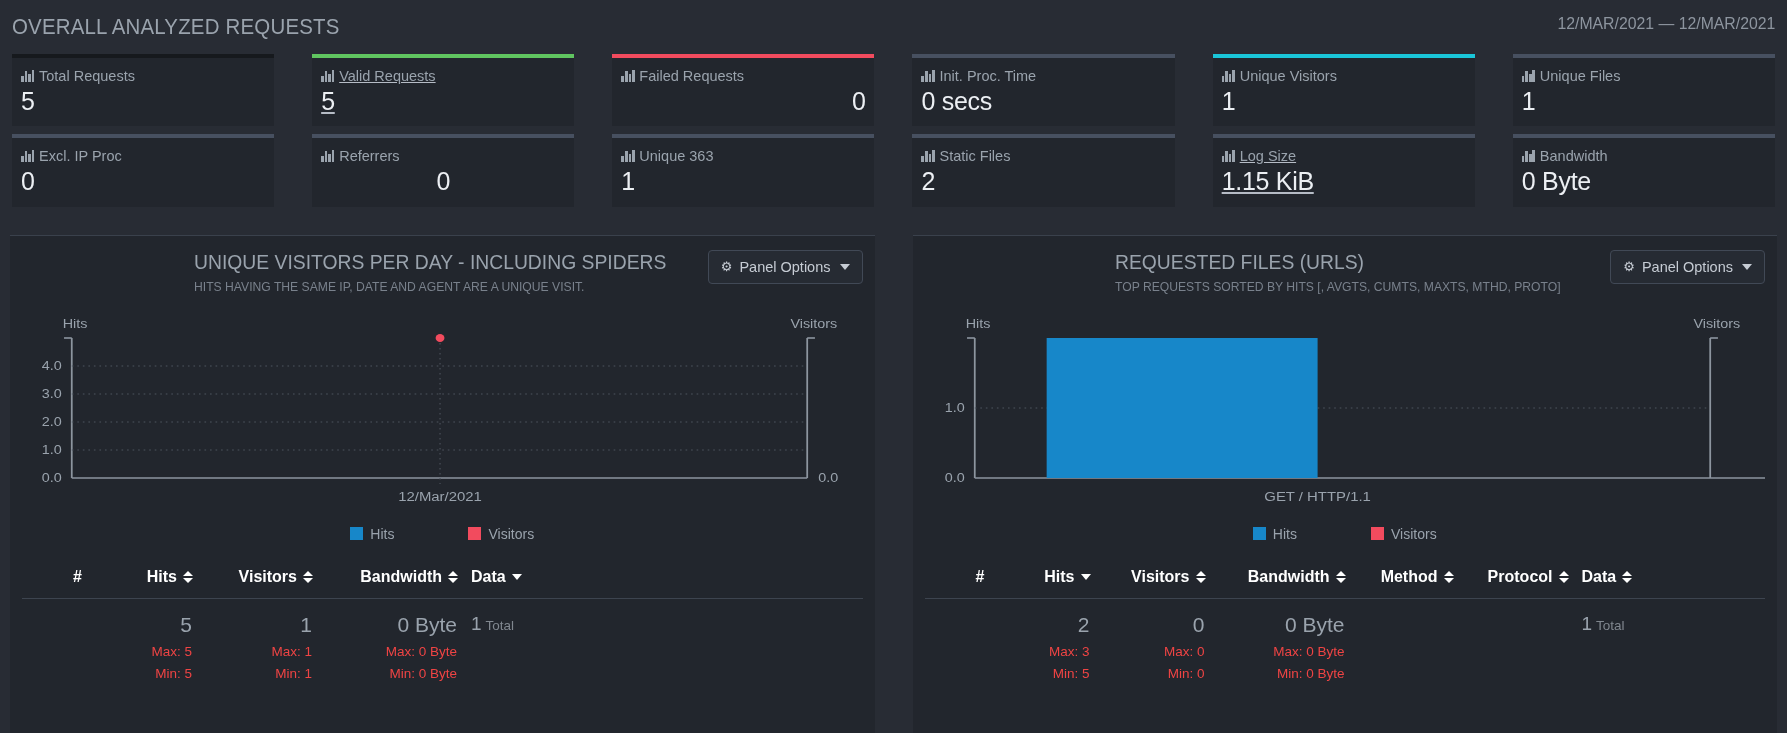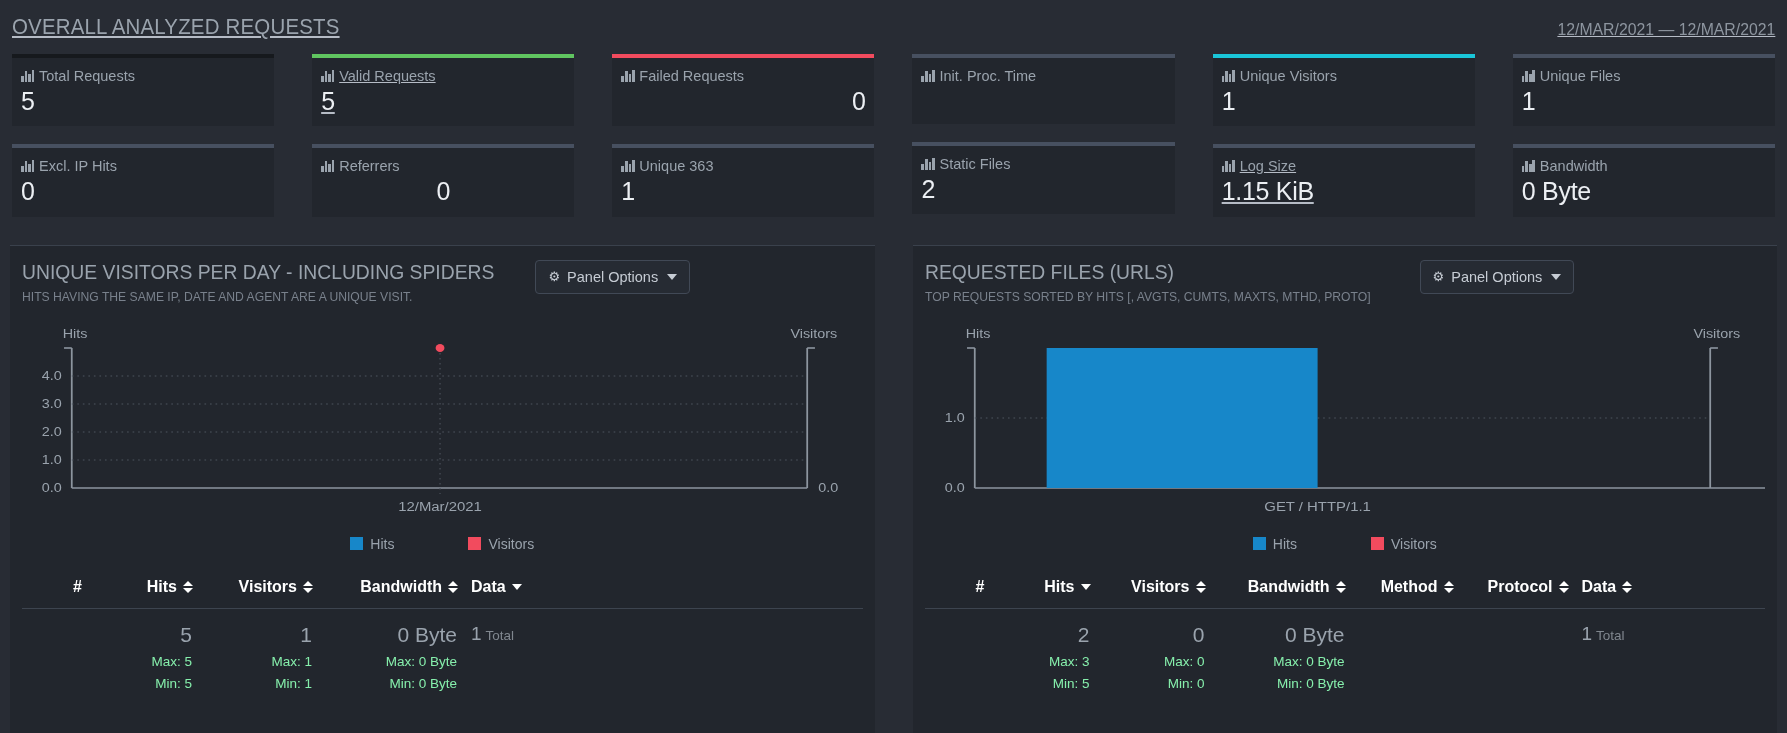--- a/index.html
+++ b/index.html
@@ -11,41 +11,40 @@
     overflow: hidden;
   }
   body { position: relative; }
 
   
   .overall {
     padding: 14px 10px 0 10px;
     position: relative;
   }
   .overall-head {
-    display: flex; align-items: flex-end; justify-content: space-between;
+    display: flex; align-items: flex-start; justify-content: space-between;
     padding: 0 2px 14px 2px;
-    text-decoration: underline;
   }
   .overall-title {
     font-size: 22px; font-weight: 400; letter-spacing: .2px;
     color: #9aa3ad; transform: scaleX(.93); transform-origin: left center;
     white-space: nowrap;
   }
   .overall-range {
     font-size: 17px; color: #8d959f; transform: scaleX(.93);
     transform-origin: right center; white-space: nowrap;
   }
 
   .panel-grid {
     display: grid;
     grid-template-columns: repeat(6, 1fr);
     gap: 0 38px;
     padding: 0 2px;
   }
-  .pgroup { display: flex; flex-direction: column; gap: 18px; }
+  .pgroup { display: flex; flex-direction: column; gap: 8px; }
 
   .item {
     background: #22262d;
     border-top: 4px solid #475060;
     padding: 10px 9px 12px 9px;
     min-height: 70px;
   }
   .item-label {
     display: flex; align-items: center; gap: 5px;
     font-size: 14.5px; color: #9aa3ad; white-space: nowrap;
@@ -74,21 +73,21 @@
     padding: 16px 10px 0 10px;
     margin-top: 12px;
   }
   .panel {
     background: #22262d;
     border-top: 1px solid #3a414c;
     padding: 14px 12px 0 12px;
     position: relative;
     height: 518px;
   }
-  .panel-head { display: flex; justify-content: flex-start; align-items: flex-start; }
+  .panel-head { display: flex; justify-content: flex-end; align-items: flex-start; }
   .panel-title {
     font-size: 21px; color: #9aa3ad; font-weight: 400;
     transform: scaleX(.92); transform-origin: left center; white-space: nowrap;
   }
   .panel-sub {
     font-size: 13.5px; color: #79818c; margin-top: 5px;
     transform: scaleX(.9); transform-origin: left center; white-space: nowrap;
   }
   .opt-btn {
     background: #262b33; border: 1px solid #414956; border-radius: 4px;
@@ -129,21 +128,21 @@
     content:""; position:absolute; left:0; width:0; height:0;
     border-left:5px solid transparent; border-right:5px solid transparent;
   }
   .sortic::before { top:1px; border-bottom:5px solid #fff; }
   .sortic::after  { bottom:1px; border-top:5px solid #fff; }
   .sortic.down::before { display:none; }
   .sortic.down::after { bottom:4px; border-top:6px solid #fff; }
 
   .tbl td { text-align: right; padding: 14px 0 0 0; vertical-align: top; }
   .big { font-size: 21px; color: #9aa3ad; }
-  .sub { font-size: 13.5px; color: #86efac; display:block; margin-top: 7px; }
+  .sub { font-size: 13.5px; color: #ef4444; display:block; margin-top: 7px; }
   .total-n { font-size: 19px; color: #9aa3ad; }
   .total-w { font-size: 13.5px; color: #80878f; margin-left: 4px; }
   .hashcol { width: 60px; text-align: right; }
 </style>
 </head>
 <body>
 
 <section class="overall">
   <div class="overall-head">
     <div class="overall-title">OVERALL ANALYZED REQUESTS</div>
@@ -164,21 +163,21 @@
           <div class="item-value">5</div>
         </div>
         <div class="item" style="border-top-color: rgb(71, 80, 96);">
           <div class="item-label">
             <span class="bars-icon">
               <i></i>
               <i></i>
               <i></i>
               <i></i>
             </span>
-            <span>Excl. IP Hits</span>
+            <span>Excl. IP Proc</span>
           </div>
           <div class="item-value">0</div>
         </div>
       </div>
       <div class="pgroup">
         <div class="item" style="border-top-color: rgb(96, 197, 96); text-decoration: underline;">
           <div class="item-label">
             <span class="bars-icon">
               <i></i>
               <i></i>
@@ -232,20 +231,21 @@
         <div class="item" style="border-top-color: rgb(71, 80, 96);">
           <div class="item-label">
             <span class="bars-icon">
               <i></i>
               <i></i>
               <i></i>
               <i></i>
             </span>
             <span>Init. Proc. Time</span>
           </div>
+          <div class="item-value">0 secs</div>
         </div>
         <div class="item" style="border-top-color: rgb(71, 80, 96);">
           <div class="item-label">
             <span class="bars-icon">
               <i></i>
               <i></i>
               <i></i>
               <i></i>
             </span>
             <span>Static Files</span>

